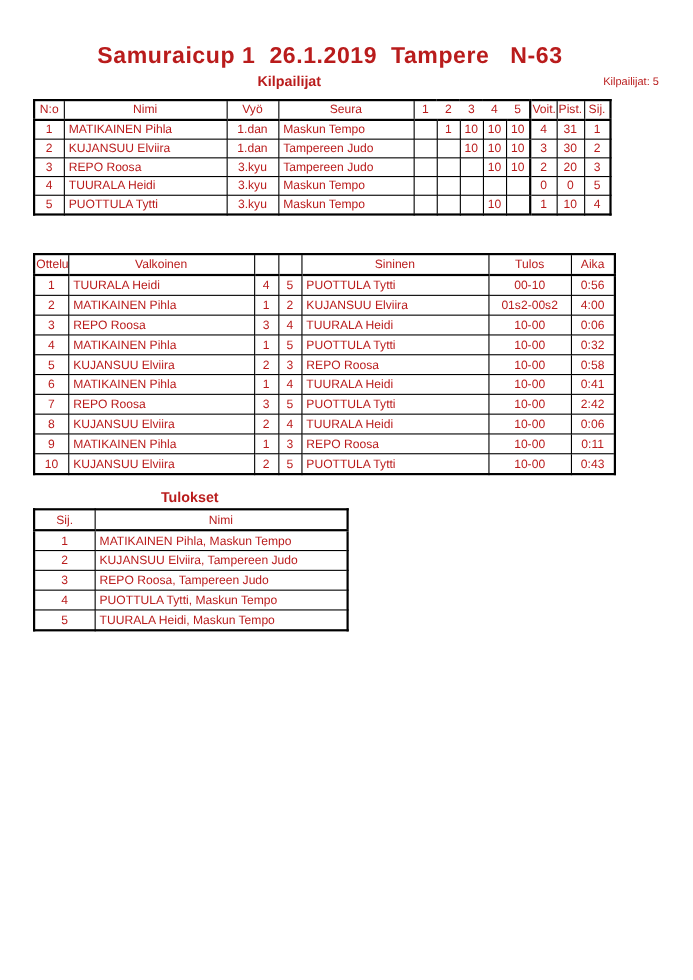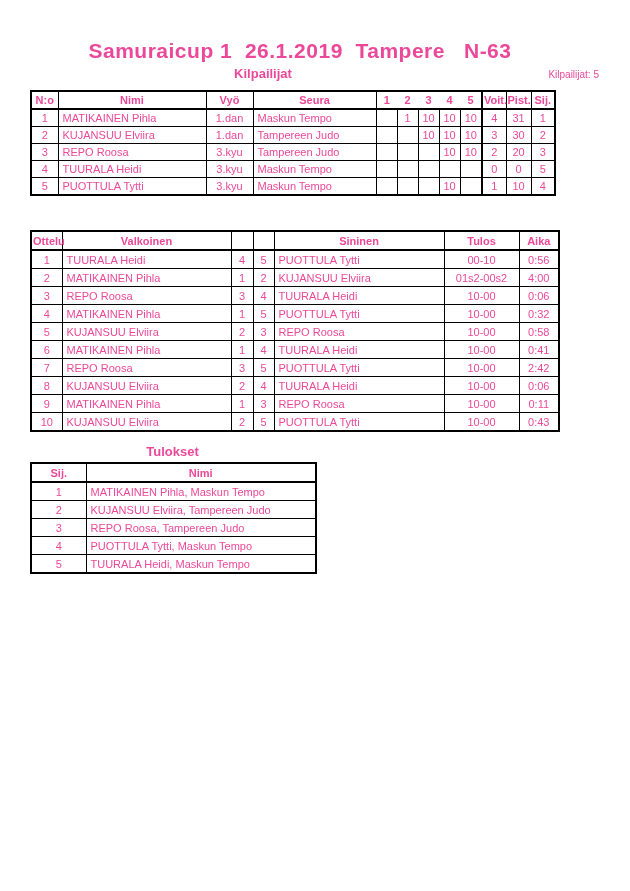--- a/index.html
+++ b/index.html
@@ -1,18 +1,18 @@
 <!DOCTYPE html>
 <html><head>
 <meta charset="utf-8">
 <style>
   html,body { margin:0; padding:0; background:#ffffff; }
   .page {
     position:relative; width:630px; height:891px; background:#ffffff;
-    color:#ec4899; font-family:"Liberation Sans", sans-serif; overflow:hidden;
+    color:#b91c1c; font-family:"Liberation Sans", sans-serif; overflow:hidden;
   }
   .doc-title {
     position:absolute; top:39px; left:0; width:600px; text-align:center;
     font-size:21px; font-weight:bold; white-space:pre; letter-spacing:0.5px;
   }
   .note {
     position:absolute; top:69px; right:31px; font-size:10px;
   }
   .section-heading {
     position:absolute; font-weight:bold; font-size:13px; text-align:center; white-space:nowrap;
@@ -26,21 +26,21 @@
     background:#fff; font-size:11px; border:2px solid #000;
   }
   .t1 { top:90px;  left:30px; width:525px; }
   .t2 { top:230px; left:30px; width:528px;padding-left:42px; }
   .t3 { top:462px; left:30px; width:285px; }
 
   th, td {
     border:1px solid #000; padding:0 3px; white-space:nowrap;
     text-align:center; font-weight:normal; overflow:hidden;
   }
-  th { font-weight:bold; border-bottom:2px solid #000; padding:0 1px; overflow:visible; }
+  th { font-weight:normal; border-bottom:2px solid #000; padding:0 1px; overflow:visible; }
   .t1 td, .t1 th { height:16px; }
   .t2 td, .t2 th, .t3 td, .t3 th { height:17px; }
 
   
   .t1 tr > *:nth-child(10) { border-left:2px solid #000; }
   
   .t1 thead th:nth-child(6),
   .t1 thead th:nth-child(7),
   .t1 thead th:nth-child(8),
   .t1 thead th:nth-child(9) { border-left-style:hidden; }

